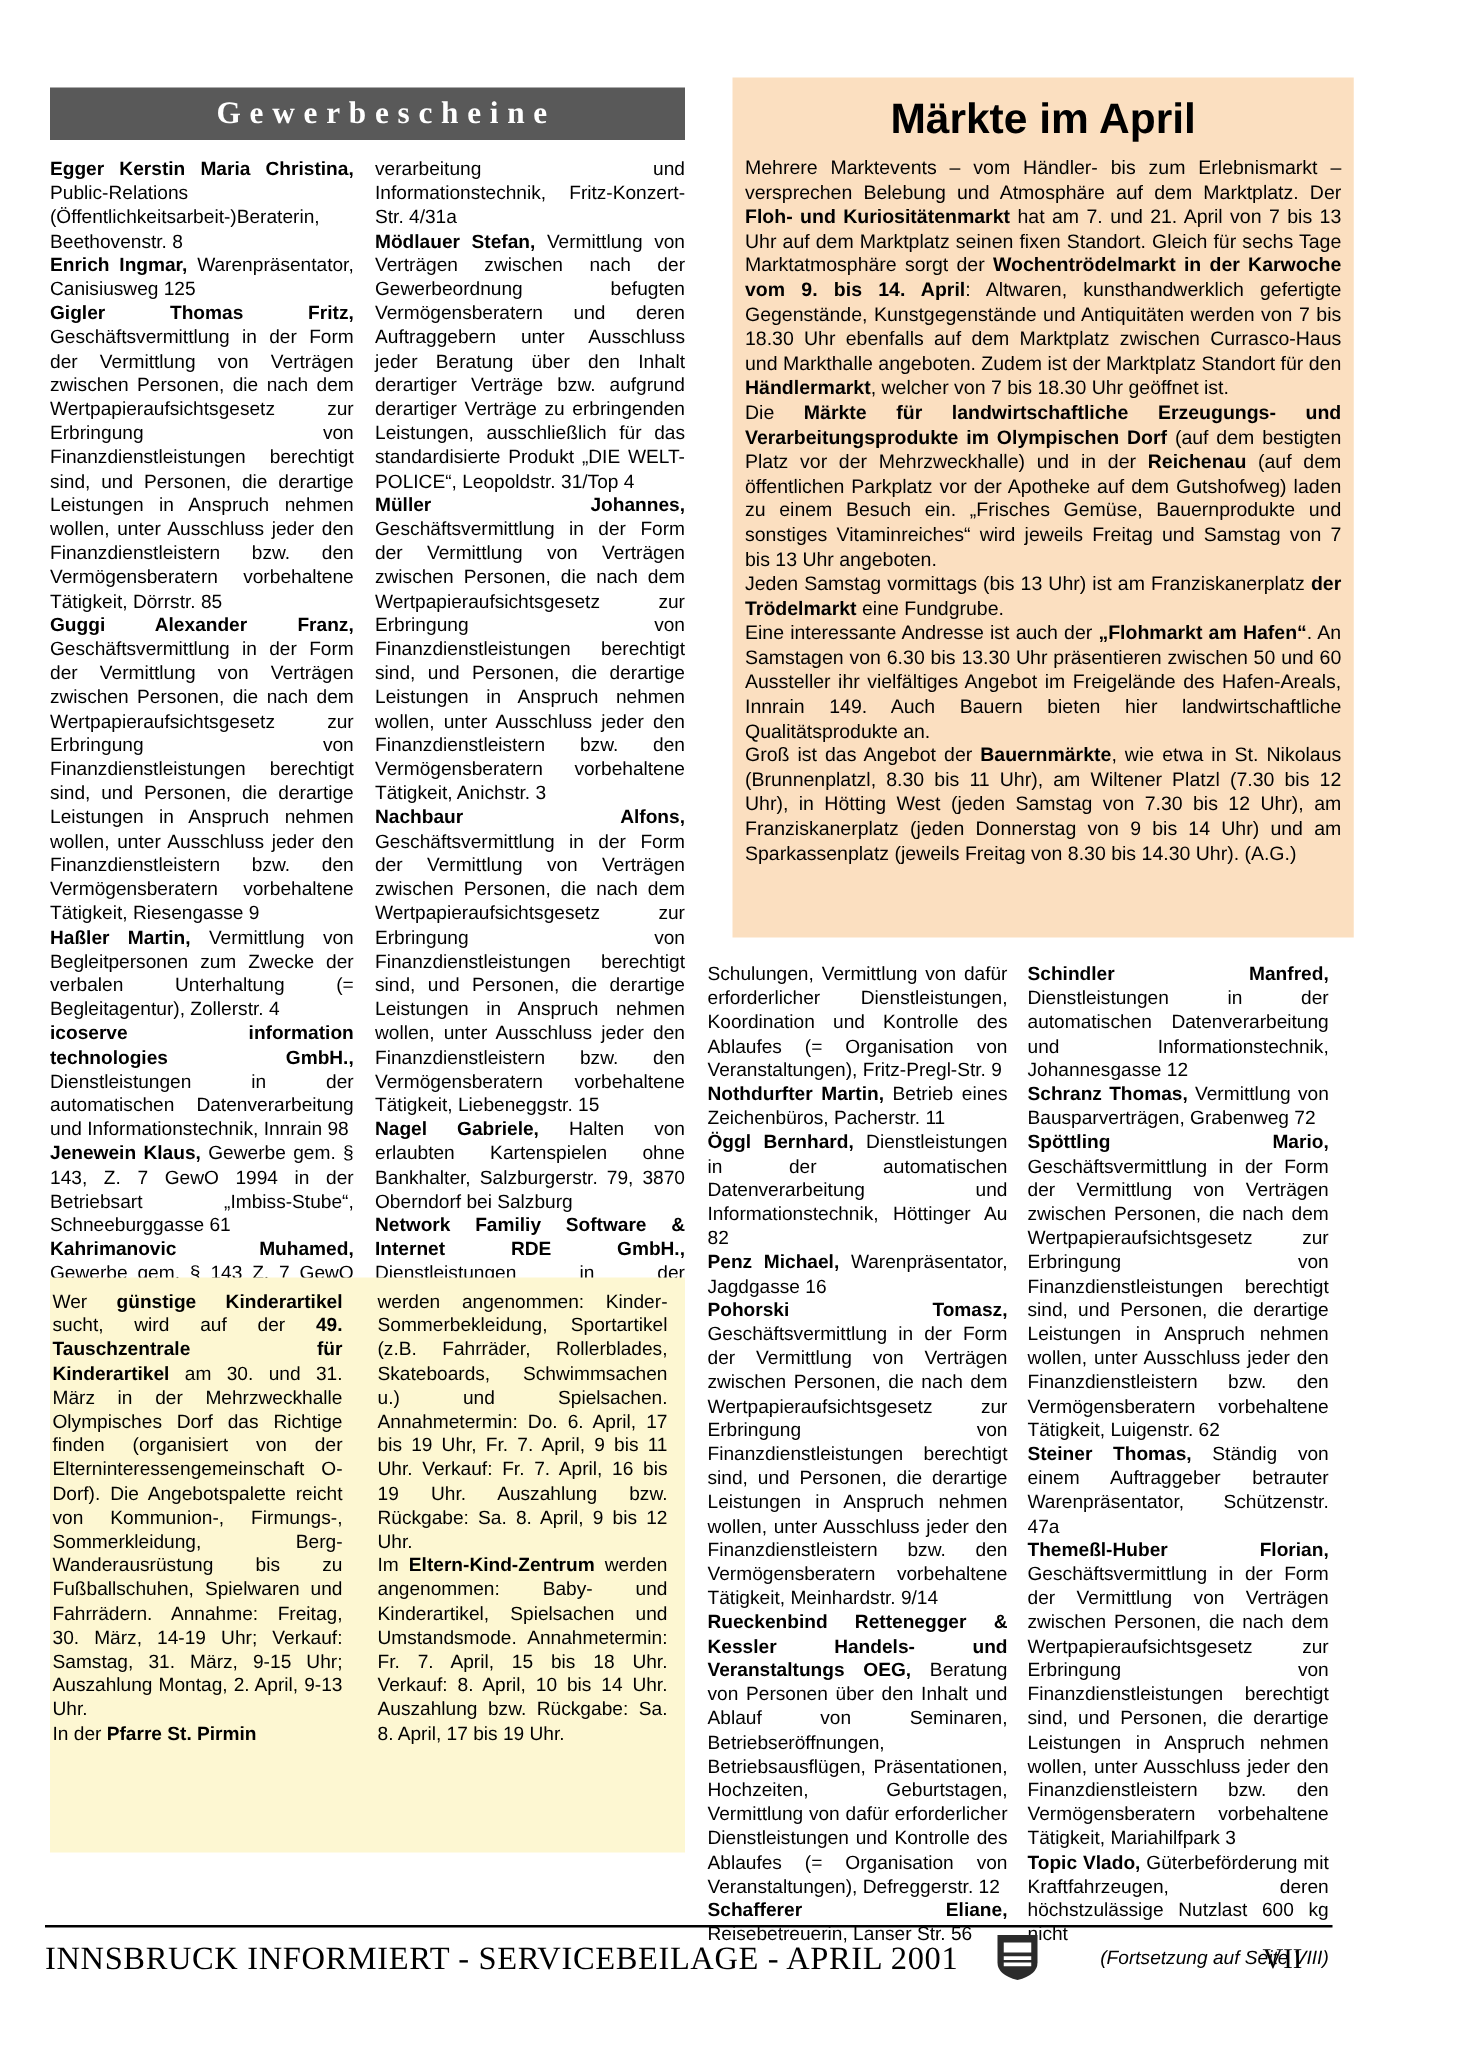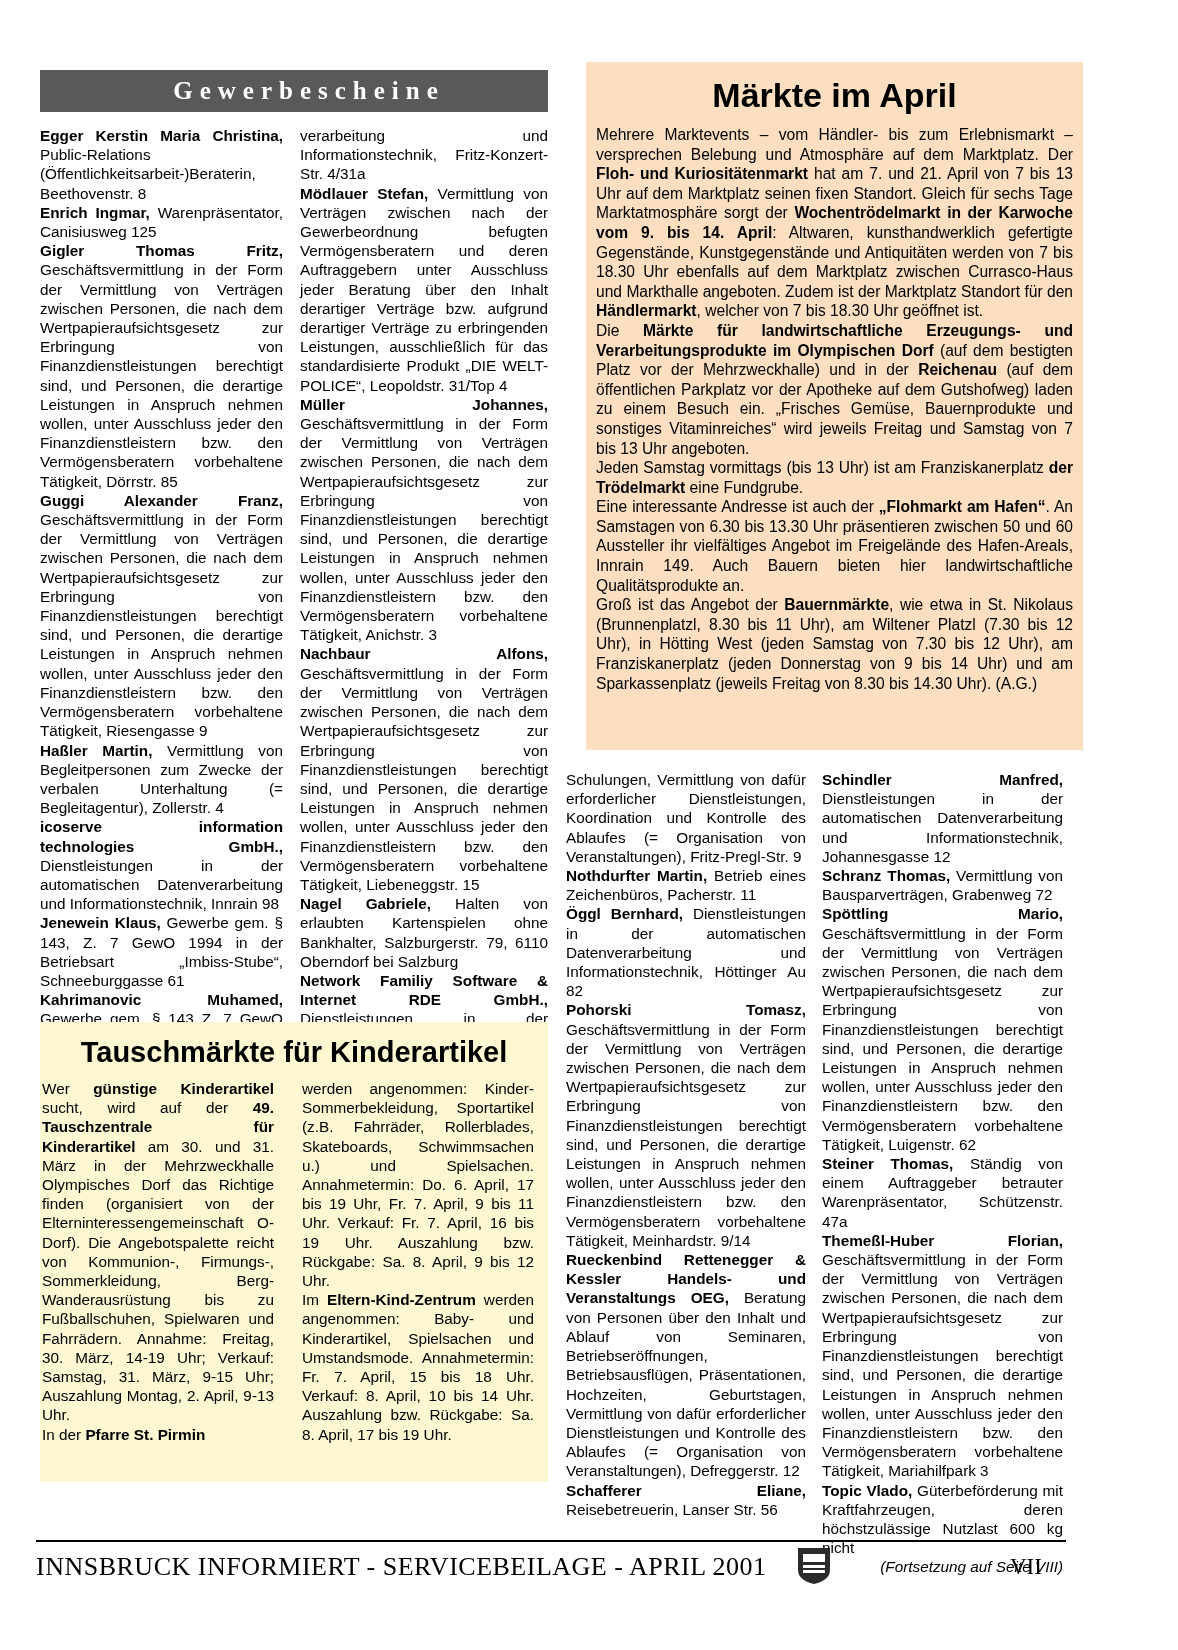--- a/index.html
+++ b/index.html
@@ -176,21 +176,21 @@
     <p><b>Jenewein Klaus,</b><span> Gewerbe gem. § 143, Z. 7 GewO 1994 in der Betriebsart „Imbiss-Stube“, Schneeburggasse 61</span></p>
     <p><b>Kahrimanovic Muhamed,</b><span> Gewerbe gem. § 143 Z. 7 GewO 1994 in der Betriebsform „Imbiss-Stube“, Amraser Str. 46</span></p>
     <p><b>Mairhofer Rainer,</b><span> Dienstleistungen in der automatischen Daten-</span></p>
   </div>
 
   <div class="col hyph" id="gs-col2">
     <p><span>verarbeitung und Informationstechnik, Fritz-Konzert-Str. 4/31a</span></p>
     <p><b>Mödlauer Stefan,</b><span> Vermittlung von Verträgen zwischen nach der Gewerbeordnung befugten Vermögensberatern und deren Auftraggebern unter Ausschluss jeder Beratung über den Inhalt derartiger Verträge bzw. aufgrund derartiger Verträge zu erbringenden Leistungen, ausschließlich für das standardisierte Produkt „DIE WELT-POLICE“, Leopoldstr. 31/Top 4</span></p>
     <p><b>Müller Johannes,</b><span> Geschäftsvermittlung in der Form der Vermittlung von Verträgen zwischen Personen, die nach dem Wertpapieraufsichtsgesetz zur Erbringung von Finanzdienstleistungen berechtigt sind, und Personen, die derartige Leistungen in Anspruch nehmen wollen, unter Ausschluss jeder den Finanzdienstleistern bzw. den Vermögensberatern vorbehaltene Tätigkeit, Anichstr. 3</span></p>
     <p><b>Nachbaur Alfons,</b><span> Geschäftsvermittlung in der Form der Vermittlung von Verträgen zwischen Personen, die nach dem Wertpapieraufsichtsgesetz zur Erbringung von Finanzdienstleistungen berechtigt sind, und Personen, die derartige Leistungen in Anspruch nehmen wollen, unter Ausschluss jeder den Finanzdienstleistern bzw. den Vermögensberatern vorbehaltene Tätigkeit, Liebeneggstr. 15</span></p>
-    <p><b>Nagel Gabriele,</b><span> Halten von erlaubten Kartenspielen ohne Bankhalter, Salzburgerstr. 79, 6110 Oberndorf bei Salzburg</span></p>
+    <p><b>Nagel Gabriele,</b><span> Halten von erlaubten Kartenspielen ohne Bankhalter, Salzburgerstr. 79, 3870 Oberndorf bei Salzburg</span></p>
     <p><b>Network Familiy Software &amp; Internet RDE GmbH.,</b><span> Dienstleistungen in der automatischen Datenverarbeitung und Informationstechnik, Höttinger Auffahrt 1</span></p>
     <p><b>Neußl Johanna Antonia,</b><span> Beratung von Personen über den Inhalt und Ablauf von Seminaren und</span></p>
   </div>
 
   <div class="maerkte-box">
     <div class="maerkte-title">Märkte im April</div>
     <div class="maerkte-body">
       <p>
         <span>Mehrere Marktevents – vom Händler- bis zum Erlebnismarkt – versprechen Belebung und Atmosphäre auf dem Marktplatz. Der </span><b>Floh- und Kuriositätenmarkt</b><span> hat am 7. und 21. April von 7 bis 13 Uhr auf dem Marktplatz seinen fixen Standort. Gleich für sechs Tage Marktatmosphäre sorgt der </span><b>Wochentrödelmarkt in der Karwoche vom 9. bis 14. April</b><span>: Altwaren, kunsthandwerklich gefertigte Gegenstände, Kunstgegenstände und Antiquitäten werden von 7 bis 18.30 Uhr ebenfalls auf dem Marktplatz zwischen Currasco-Haus und Markthalle angeboten. Zudem ist der Marktplatz Standort für den </span><b>Händlermarkt</b><span>, welcher von 7 bis 18.30 Uhr geöffnet ist.</span>
       </p>
@@ -206,39 +206,39 @@
       <p>
         <span>Groß ist das Angebot der </span><b>Bauernmärkte</b><span>, wie etwa in St. Nikolaus (Brunnenplatzl, 8.30 bis 11 Uhr), am Wiltener Platzl (7.30 bis 12 Uhr), in Hötting West (jeden Samstag von 7.30 bis 12 Uhr), am Franziskanerplatz (jeden Donnerstag von 9 bis 14 Uhr) und am Sparkassenplatz (jeweils Freitag von 8.30 bis 14.30 Uhr). (A.G.)</span>
       </p>
     </div>
   </div>
 
   <div class="col hyph" id="low-col1">
     <p><span>Schulungen, Vermittlung von dafür erforderlicher Dienstleistungen, Koordination und Kontrolle des Ablaufes (= Organisation von Veranstaltungen), Fritz-Pregl-Str. 9</span></p>
     <p><b>Nothdurfter Martin,</b><span> Betrieb eines Zeichenbüros, Pacherstr. 11</span></p>
     <p><b>Öggl Bernhard,</b><span> Dienstleistungen in der automatischen Datenverarbeitung und Informationstechnik, Höttinger Au 82</span></p>
+    <p><b>Penz Michael,</b><span> Warenpräsentator, Jagdgasse 16</span></p>
     <p><b>Pohorski Tomasz,</b><span> Geschäftsvermittlung in der Form der Vermittlung von Verträgen zwischen Personen, die nach dem Wertpapieraufsichtsgesetz zur Erbringung von Finanzdienstleistungen berechtigt sind, und Personen, die derartige Leistungen in Anspruch nehmen wollen, unter Ausschluss jeder den Finanzdienstleistern bzw. den Vermögensberatern vorbehaltene Tätigkeit, Meinhardstr. 9/14</span></p>
     <p><b>Rueckenbind Rettenegger &amp; Kessler Handels- und Veranstaltungs OEG,</b><span> Beratung von Personen über den Inhalt und Ablauf von Seminaren, Betriebseröffnungen, Betriebsausflügen, Präsentationen, Hochzeiten, Geburtstagen, Vermittlung von dafür erforderlicher Dienstleistungen und Kontrolle des Ablaufes (= Organisation von Veranstaltungen), Defreggerstr. 12</span></p>
     <p><b>Schafferer Eliane,</b><span> Reisebetreuerin, Lanser Str. 56</span></p>
   </div>
 
   <div class="col hyph" id="low-col2">
     <p><b>Schindler Manfred,</b><span> Dienstleistungen in der automatischen Datenverarbeitung und Informationstechnik, Johannesgasse 12</span></p>
     <p><b>Schranz Thomas,</b><span> Vermittlung von Bausparverträgen, Grabenweg 72</span></p>
     <p><b>Spöttling Mario,</b><span> Geschäftsvermittlung in der Form der Vermittlung von Verträgen zwischen Personen, die nach dem Wertpapieraufsichtsgesetz zur Erbringung von Finanzdienstleistungen berechtigt sind, und Personen, die derartige Leistungen in Anspruch nehmen wollen, unter Ausschluss jeder den Finanzdienstleistern bzw. den Vermögensberatern vorbehaltene Tätigkeit, Luigenstr. 62</span></p>
     <p><b>Steiner Thomas,</b><span> Ständig von einem Auftraggeber betrauter Warenpräsentator, Schützenstr. 47a</span></p>
     <p><b>Themeßl-Huber Florian,</b><span> Geschäftsvermittlung in der Form der Vermittlung von Verträgen zwischen Personen, die nach dem Wertpapieraufsichtsgesetz zur Erbringung von Finanzdienstleistungen berechtigt sind, und Personen, die derartige Leistungen in Anspruch nehmen wollen, unter Ausschluss jeder den Finanzdienstleistern bzw. den Vermögensberatern vorbehaltene Tätigkeit, Mariahilfpark 3</span></p>
     <p><b>Topic Vlado,</b><span> Güterbeförderung mit Kraftfahrzeugen, deren höchstzulässige Nutzlast 600 kg nicht</span></p>
     <p>
         <span class="italic-end">(Fortsetzung auf Seite VIII)</span>
       </p>
   </div>
 
   <div class="tausch-box">
-    <div class="tausch-title">Tauschmärkte für Kinderartikel</div>
     <div class="tausch-cols">
       <div class="tausch-col hyph" id="tausch-col1">
         <p class="indent">
           <span>Wer </span><b>günstige Kinderartikel</b><span> sucht, wird auf der </span><b>49. Tauschzentrale für Kinderartikel</b><span> am 30. und 31. März in der Mehrzweckhalle Olympisches Dorf das Richtige finden (organisiert von der Elterninteressengemeinschaft O-Dorf). Die Angebotspalette reicht von Kommunion-, Firmungs-, Sommerkleidung, Berg-Wanderausrüstung bis zu Fußballschuhen, Spielwaren und Fahrrädern. Annahme: Freitag, 30. März, 14-19 Uhr; Verkauf: Samstag, 31. März, 9-15 Uhr; Auszahlung Montag, 2. April, 9-13 Uhr.</span>
         </p>
         <p class="indent">
           <span>In der </span><b>Pfarre St. Pirmin</b>
         </p>
       </div>
       <div class="tausch-col hyph" id="tausch-col2">

